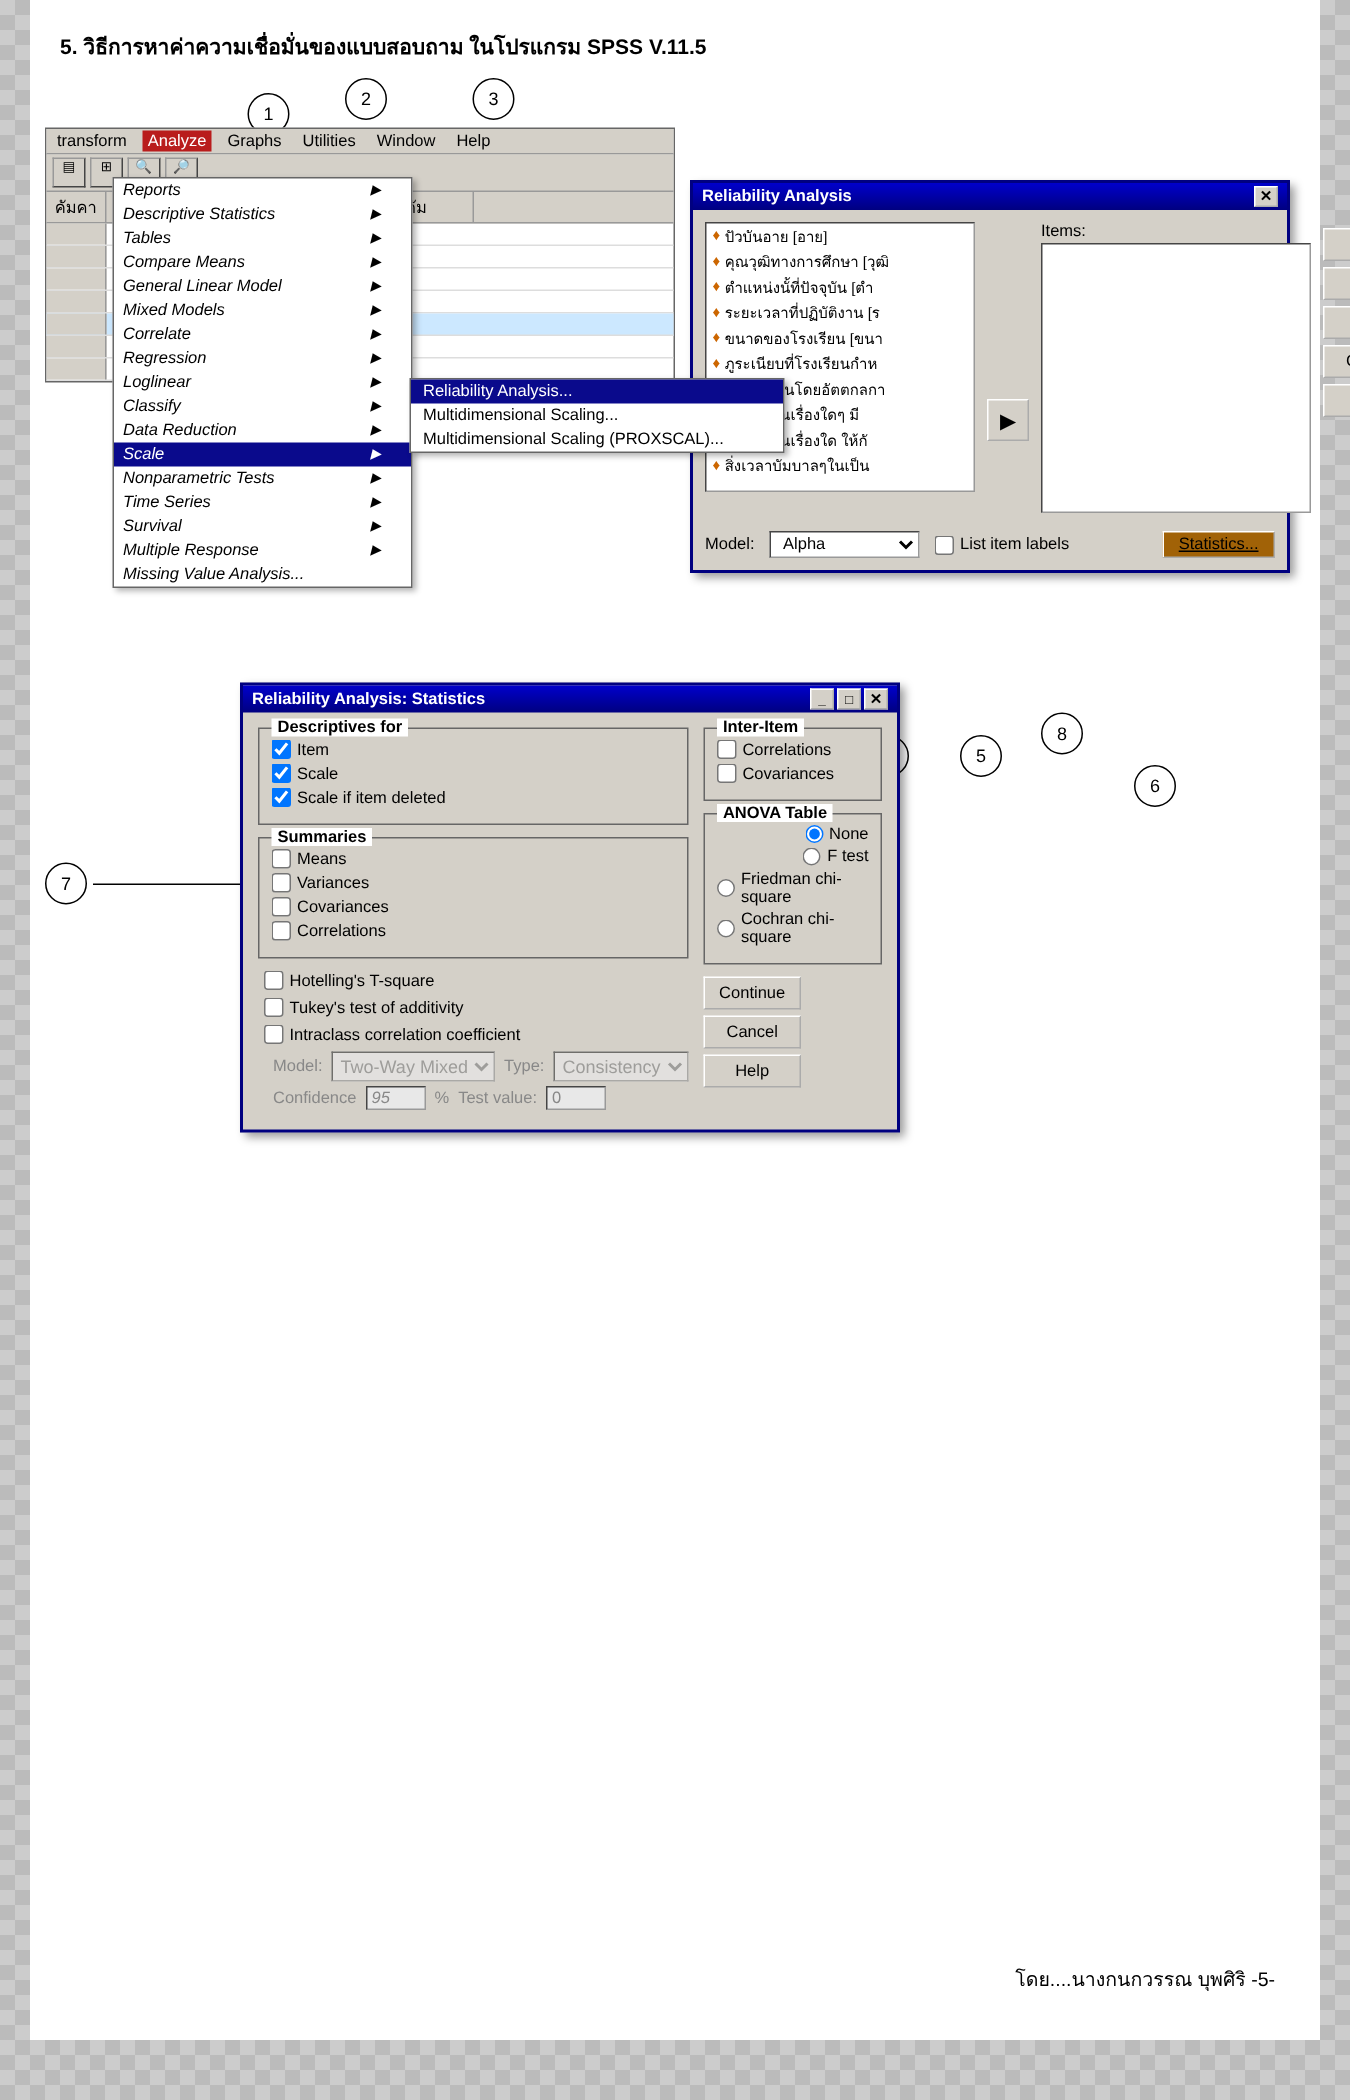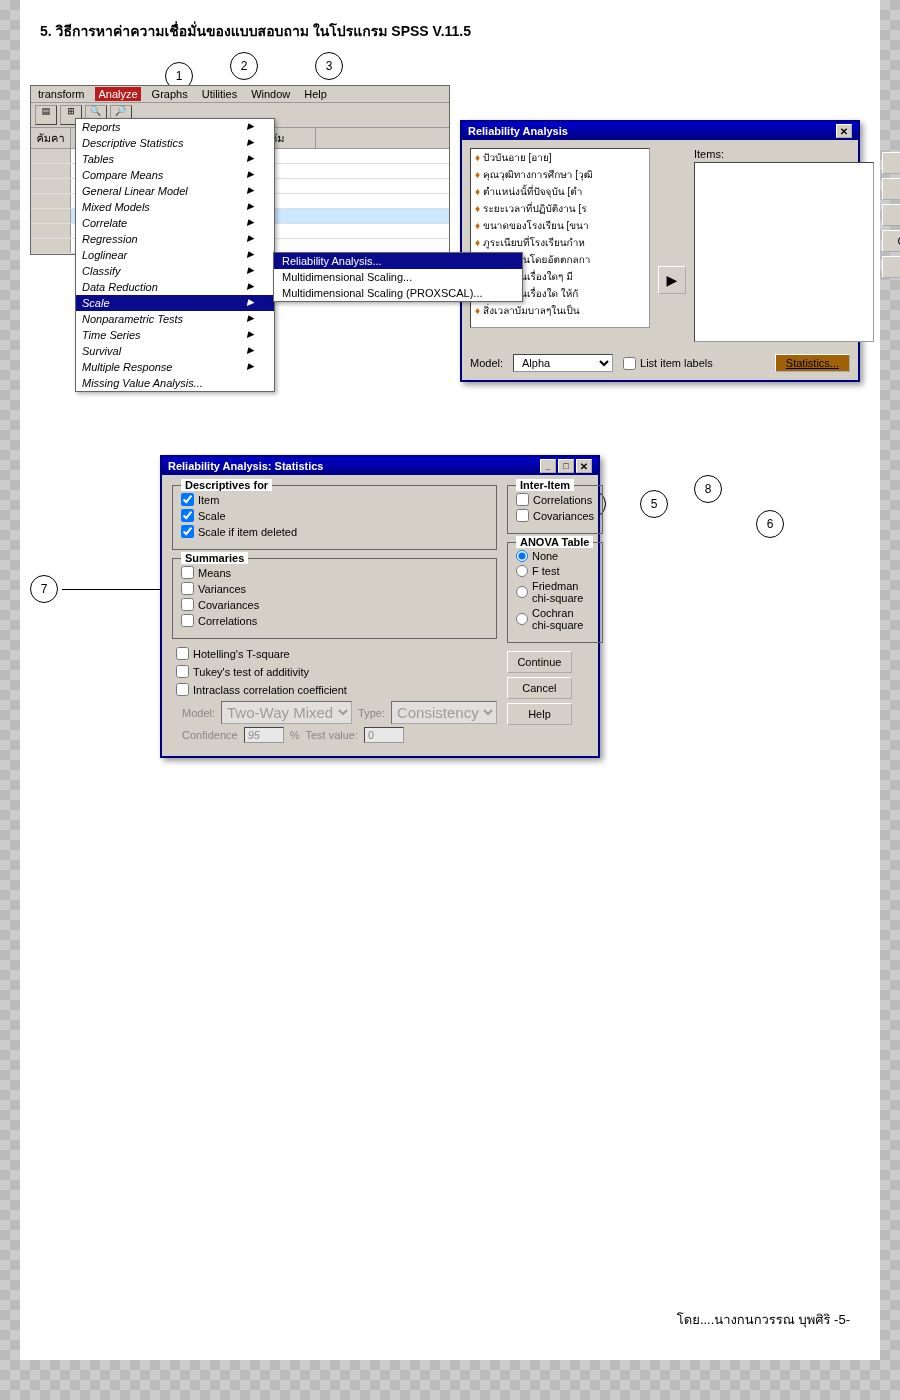--- a/index.html
+++ b/index.html
@@ -333,20 +333,21 @@
       width: 13px;
       height: 13px;
     }
 
     .radio-item {
       display: flex;
       align-items: center;
       gap: 4px;
       margin: 3px 0;
       font-size: 11px;
+      justify-content: flex-end;
     }
 
     .radio-item input[type="radio"] {
       width: 12px;
       height: 12px;
     }
 
     .standalone-checkbox {
       display: flex;
       align-items: center;
@@ -369,21 +370,21 @@
       font-size: 11px;
       background: #e8e8e8;
       border: 1px inset #999;
       padding: 1px 3px;
       color: #888;
     }
 
     .icc-select {
       background: #e8e8e8;
       border: 1px inset #999;
-      font-size: 15px;
+      font-size: 12px;
       color: #888;
       padding: 1px;
     }
 
     
     .footer-text {
       position: absolute;
       bottom: 30px;
       right: 30px;
       font-size: 13px;

